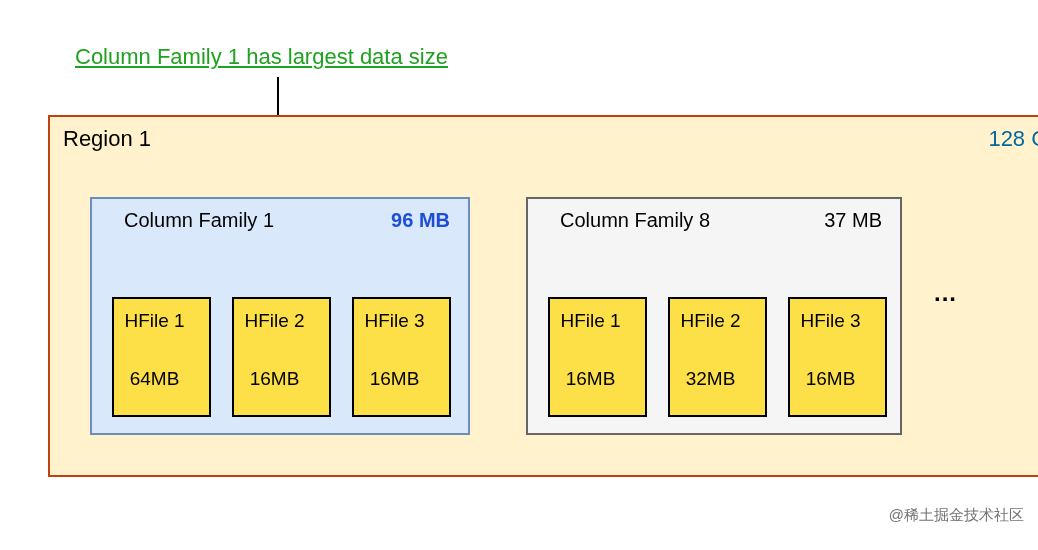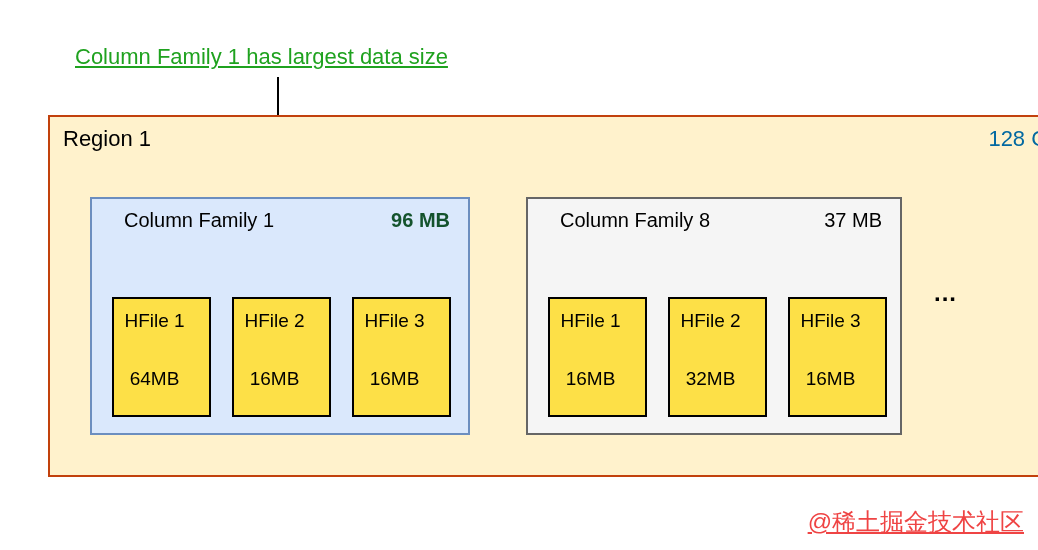--- a/index.html
+++ b/index.html
@@ -48,21 +48,21 @@
   .cf2 {
     left: 476px; width: 376px;
     background: #F5F5F5; border: 2px solid #666666;
   }
   .cf-header {
     position: absolute; left: 0; right: 0; top: 0;
     display: flex; justify-content: space-between;
     padding: 9px 18px 0 32px;
     font-size: 20px; line-height: 24px;
   }
-  .cf-size-green { color: #14532d; font-weight: bold; }
+  .cf-size-green { color: #1d4ed8; font-weight: bold; }
 
   .hfiles {
     position: absolute; left: 20px; top: 98px;
     display: flex; gap: 21px;
   }
   .hfile {
     width: 99px; height: 120px;
     background: #fde047; border: 2px solid #000000;
     display: flex; flex-direction: column;
     align-items: center; justify-content: space-between;
@@ -70,21 +70,21 @@
     font-size: 19px; line-height: 22px;
   }
 
   .ellipsis {
     position: absolute; left: 884px; top: 162px;
     font-size: 24px; font-weight: bold; letter-spacing: 1px; color: #000000;
   }
 
   .watermark {
     position: absolute; right: 14px; top: 506px;
-    font-size: 24px; color: #ef4444; white-space: nowrap; text-decoration: underline;
+    font-size: 15px; color: #737373; white-space: nowrap;
   }
 </style>
 </head>
 <body>
 
 <div class="canvas">
 
   <div class="annotation">Column Family 1 has largest data size</div>
   <div class="arrow-line"></div>
   <div class="arrow-head"></div>

